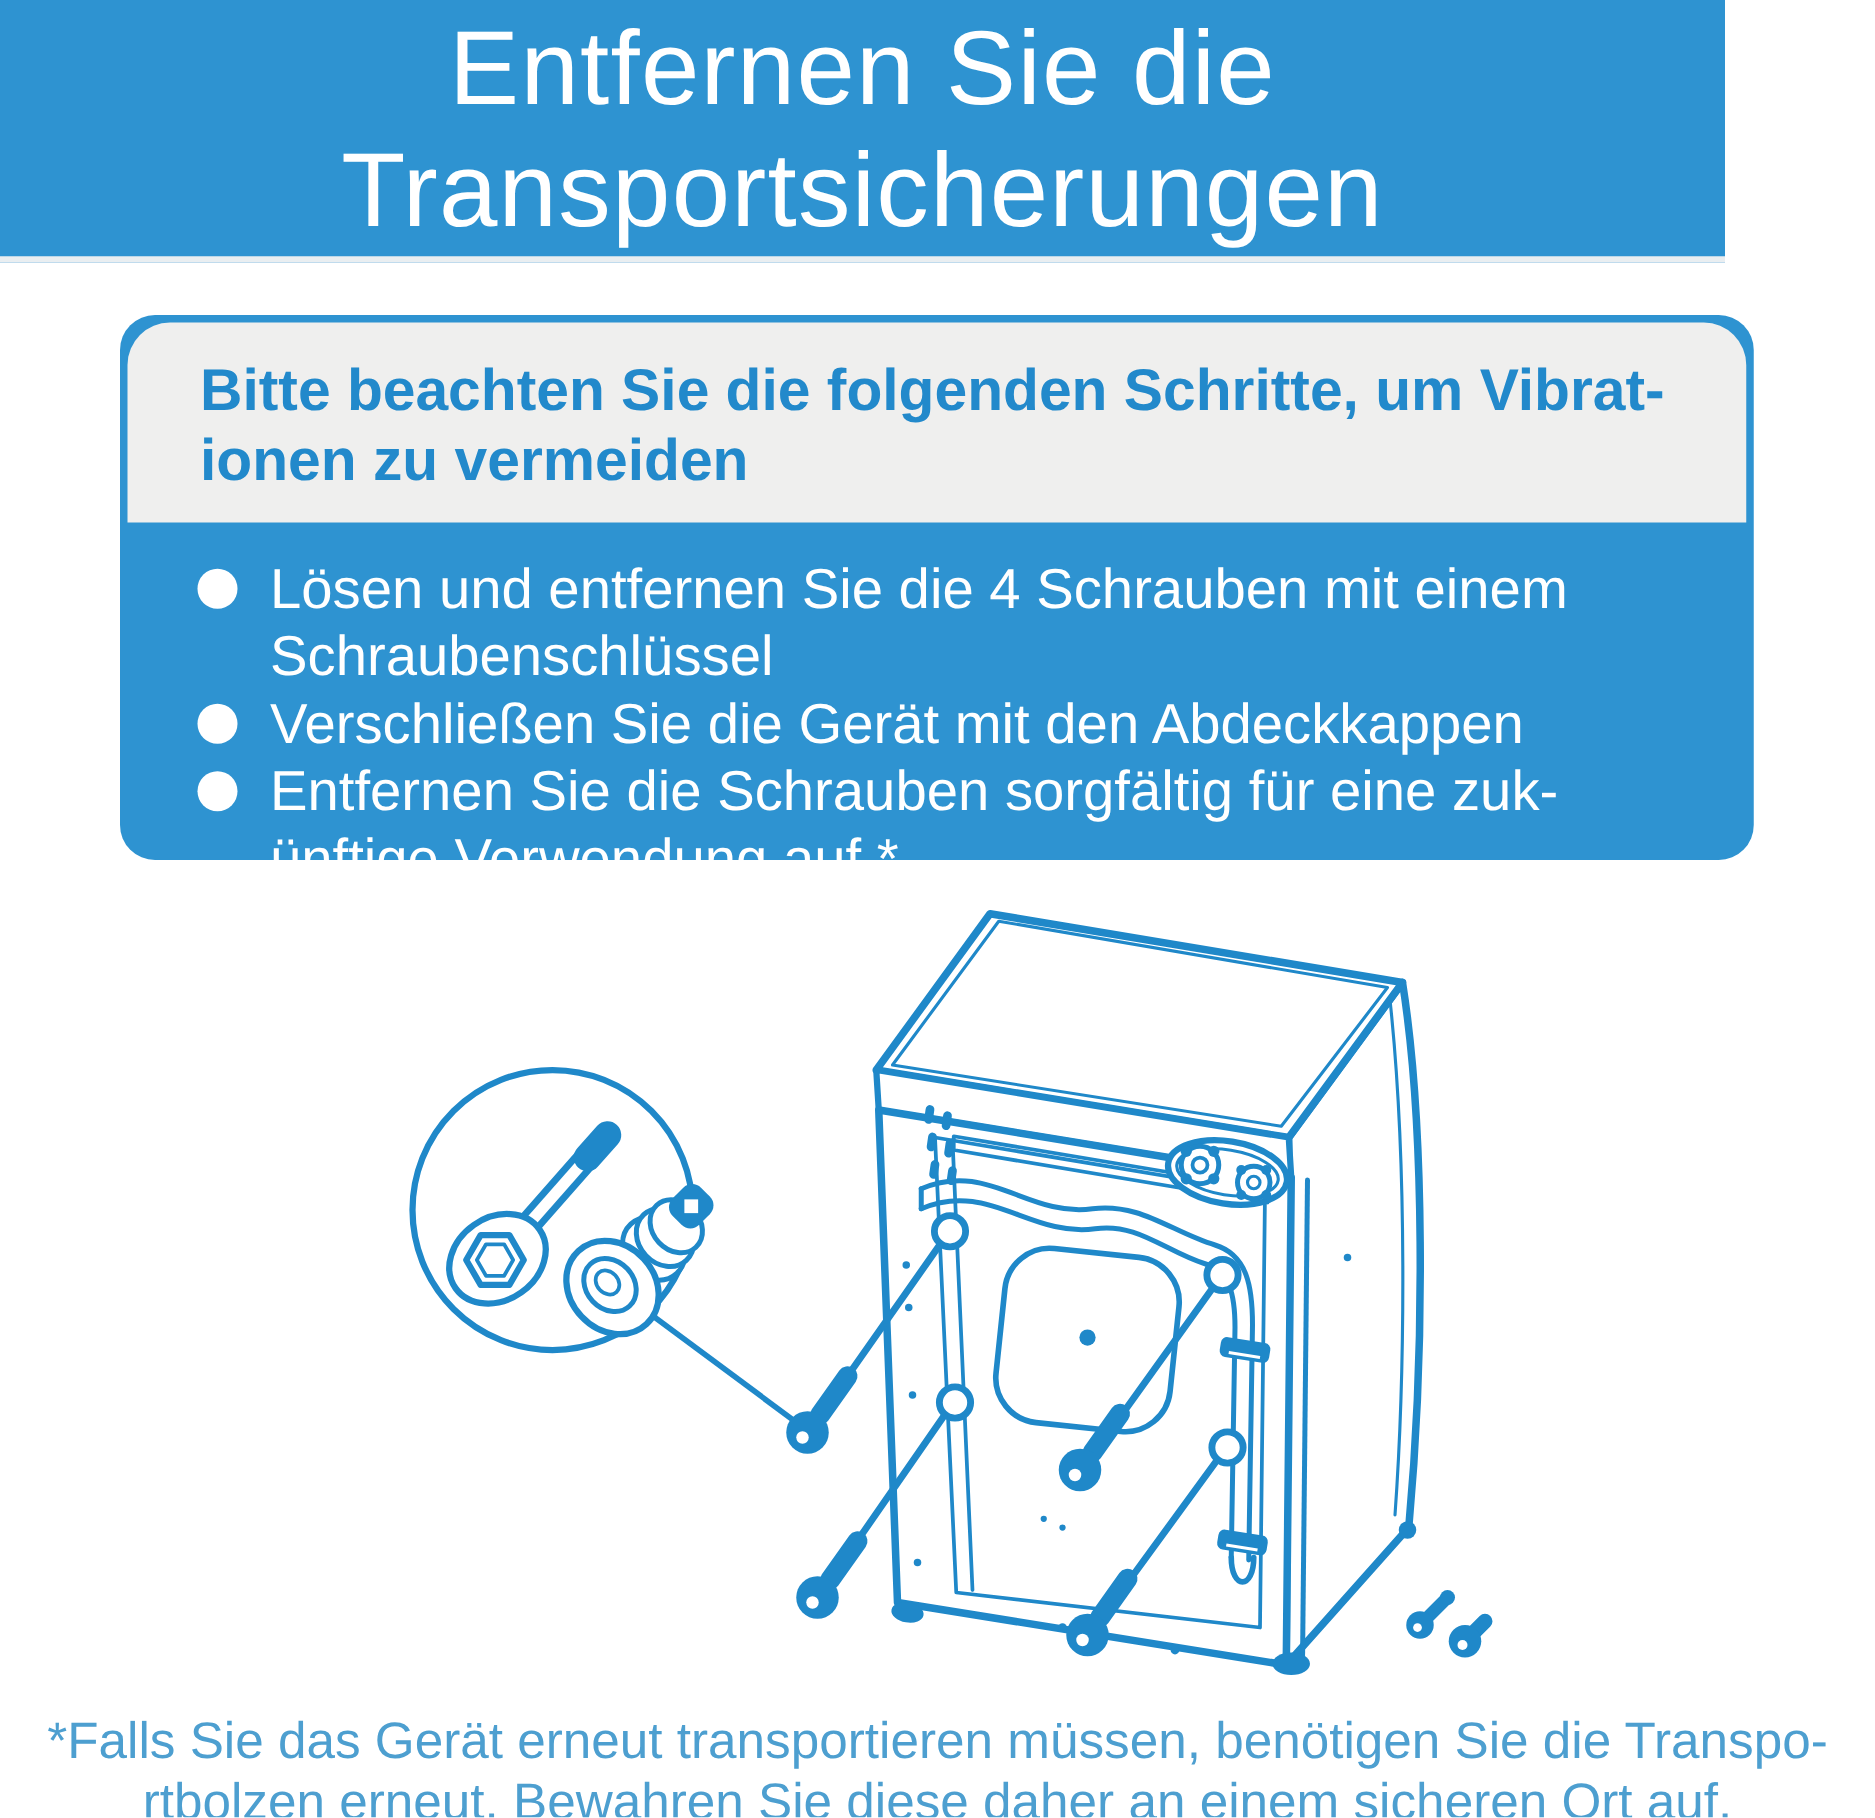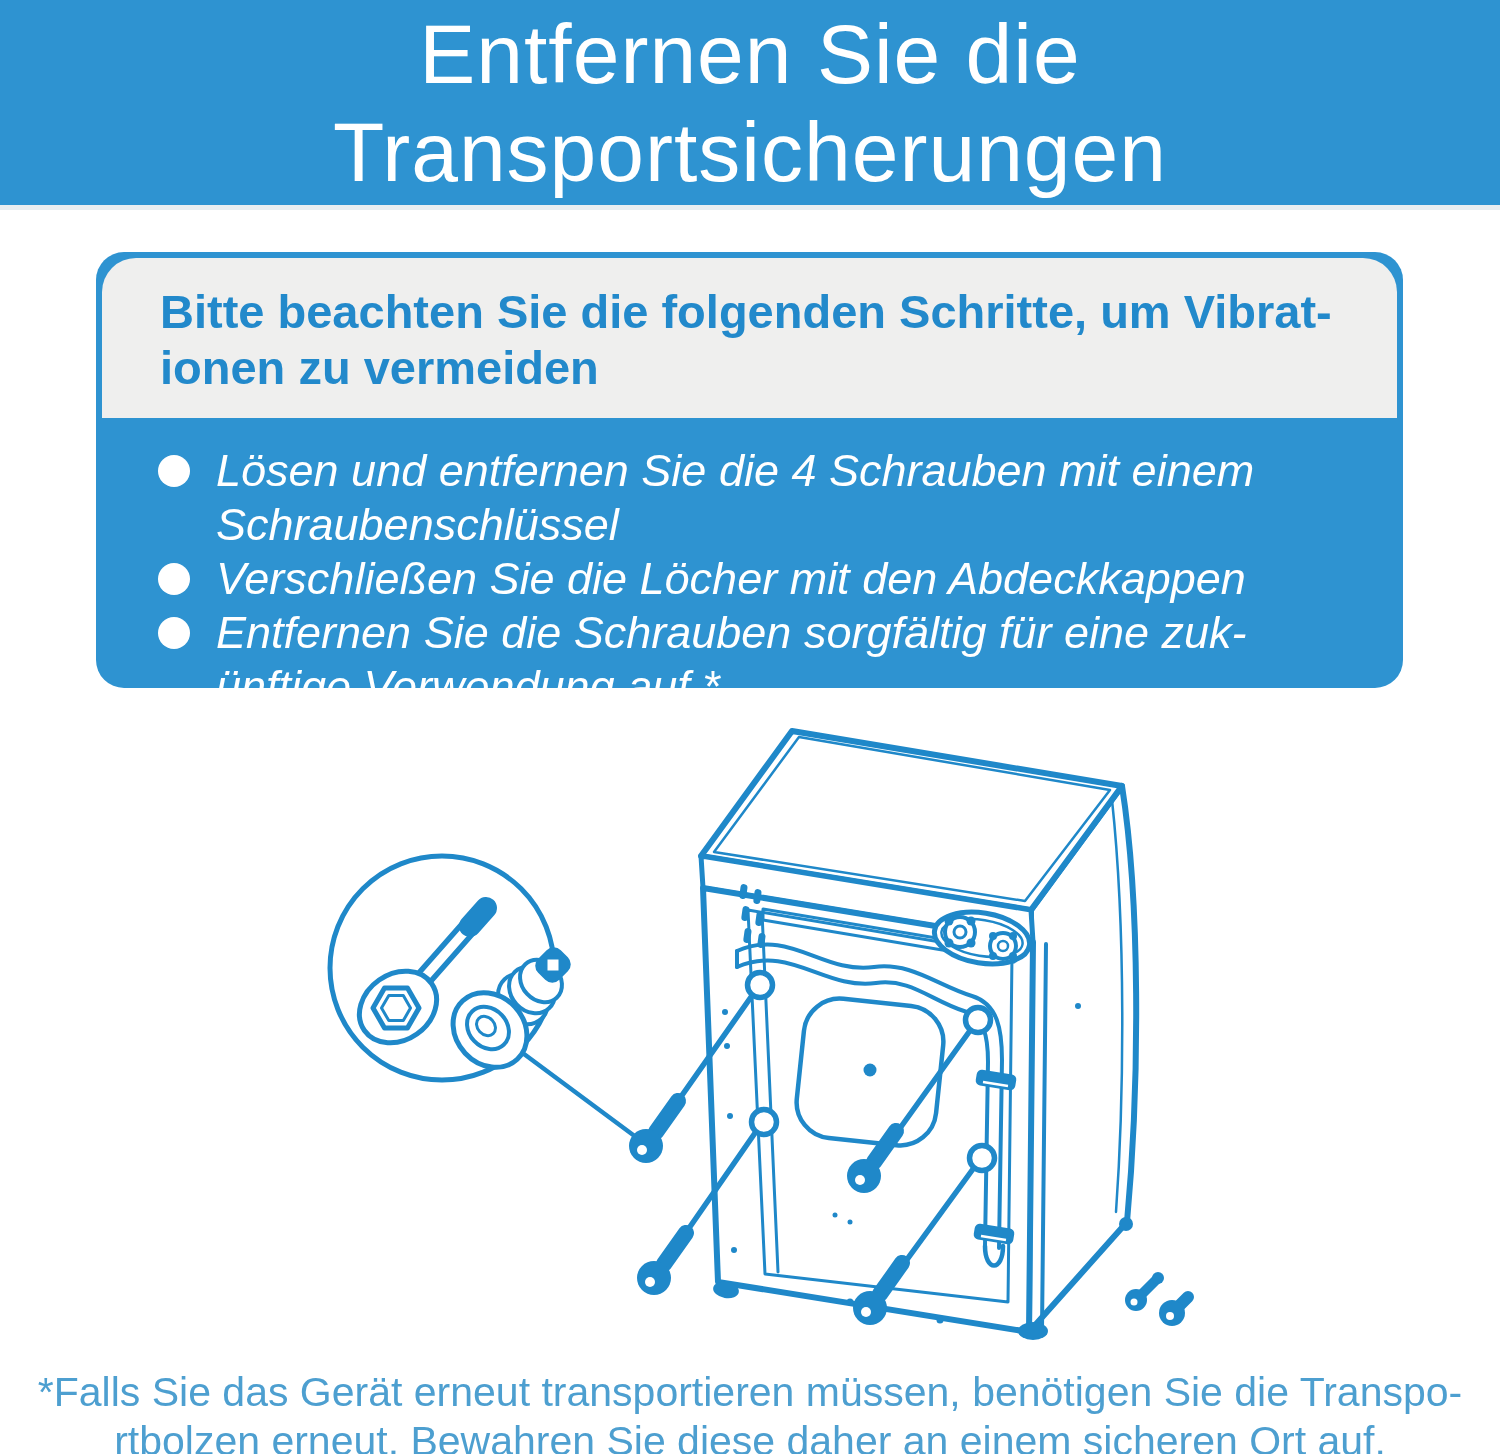--- a/index.html
+++ b/index.html
@@ -2,21 +2,21 @@
 <html><head>
 <meta charset="utf-8">
 <style>
   html,body{margin:0;padding:0;background:#ffffff;}
   .page{
     position:relative;width:1500px;height:1454px;background:#ffffff;overflow:hidden;
     font-family:"Liberation Sans","DejaVu Sans",sans-serif;
   }
   
   .banner{
-    position:absolute;left:0;top:0;width:1500px;height:205px;
+    position:absolute;left:0;top:0;width:1380px;height:205px;
     background:#2e93d1;border-bottom:5px solid #e9eef1;
     display:flex;align-items:center;justify-content:center;
   }
   .banner-text{
     color:#ffffff;font-size:84px;line-height:98px;font-weight:400;
     text-align:center;white-space:pre-line;letter-spacing:1px;
   }
   
   .card{
     position:absolute;left:96px;top:252px;width:1307px;height:436px;
@@ -25,21 +25,21 @@
   .card-head{
     margin:6px 6px 0 6px;height:134px;background:#efefee;
     border-radius:34px 34px 0 0;padding:26px 54px 0 58px;box-sizing:content-box;
   }
   .card-head-text{
     color:#2289cb;font-weight:bold;font-size:47px;line-height:56px;white-space:pre-line;
   }
   .card-body{padding:26px 40px 0 62px;}
   .bullet{display:flex;gap:26px;align-items:flex-start;}
   .dot{flex:none;width:32px;height:32px;border-radius:50%;background:#ffffff;margin-top:11px;}
-  .bullet-text{color:#ffffff;font-size:45px;line-height:54px;white-space:pre-line;font-style:italic;}
+  .bullet-text{color:#ffffff;font-size:45px;line-height:54px;white-space:pre-line;}
   
   .footnote{
     position:absolute;left:0;top:1368px;width:1500px;text-align:center;
     color:#4d9fd0;font-size:41px;line-height:49px;white-space:pre-line;
   }
   
   .illus{position:absolute;left:280px;top:700px;width:1010px;height:670px;}
   .ln{fill:none;stroke:#1f88c9;stroke-linecap:round;stroke-linejoin:round;}
   .lnW{fill:#ffffff;stroke:#1f88c9;stroke-linecap:round;stroke-linejoin:round;}
   .fl{fill:#1f88c9;stroke:none;}
@@ -60,21 +60,21 @@
 ionen zu vermeiden</div>
     </div>
     <div class="card-body">
       <div class="bullet">
         <span class="dot"></span>
         <span class="bullet-text">Lösen und entfernen Sie die 4 Schrauben mit einem
 Schraubenschlüssel</span>
       </div>
       <div class="bullet">
         <span class="dot"></span>
-        <span class="bullet-text">Verschließen Sie die Löcher mit den Abdeckkappen</span>
+        <span class="bullet-text">Verschließen Sie die Gerät mit den Abdeckkappen</span>
       </div>
       <div class="bullet">
         <span class="dot"></span>
         <span class="bullet-text">Entfernen Sie die Schrauben sorgfältig für eine zuk-
 ünftige Verwendung auf.*</span>
       </div>
     </div>
   </div>
 
   <svg class="illus" viewBox="280 700 1010 670" xmlns="http://www.w3.org/2000/svg">

